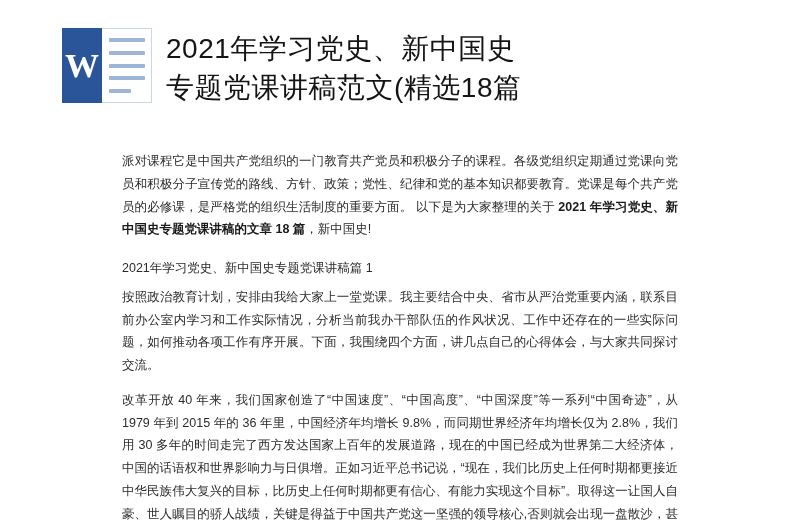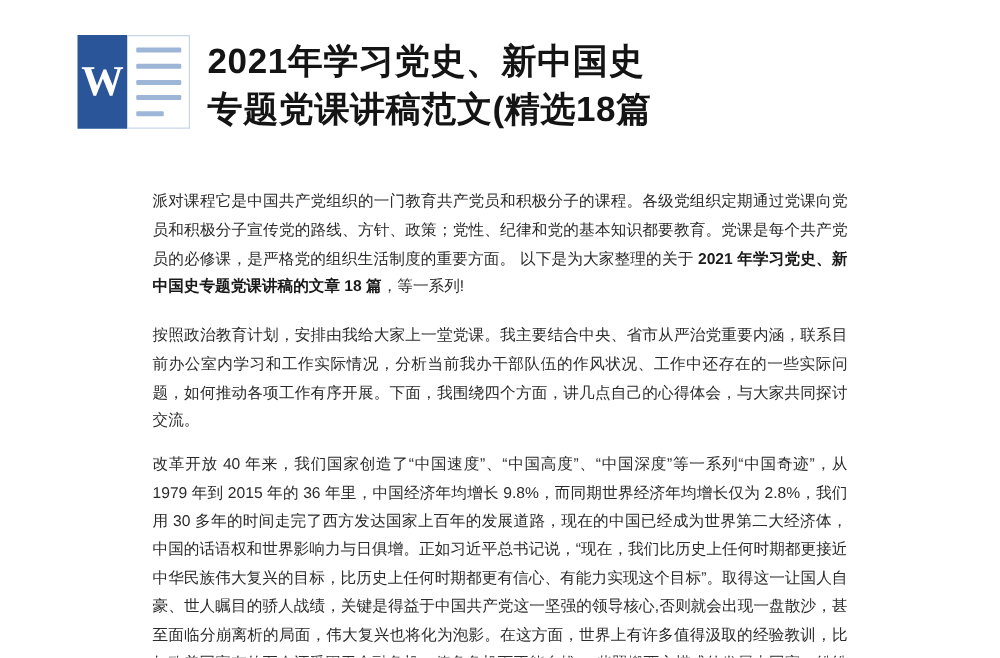--- a/index.html
+++ b/index.html
@@ -76,21 +76,21 @@
   .word-icon .wi-right i.short {
     width: 60%;
   }
   .title-block {
     margin-left: 14px;
     padding-top: 2px;
     max-width: 560px;
   }
   .doc-title {
     font-family: "Liberation Sans", sans-serif;
-    font-weight: bold;
+    font-weight: normal;
     font-size: 28px;
     line-height: 1.38;
     color: #141414;
     letter-spacing: 0.5px;
     white-space: pre-line;
   }
   
   .doc-body {
     position: absolute;
     left: 0;
@@ -148,24 +148,25 @@
       <div class="title-block">
         <div class="doc-title">2021年学习党史、新中国史
 专题党课讲稿范文(精选18篇</div>
       </div>
 
     </div>
   </div>
 
   <div class="doc-body">
 
-    <p class="para"><span>派对课程它是中国共产党组织的一门教育共产党员和积极分子的课程。各级党组织定期通过党课向党员和积极分子宣传党的路线、方针、政策；党性、纪律和党的基本知识都要教育。党课是每个共产党员的必修课，是严格党的组织生活制度的重要方面。 以下是为大家整理的关于 </span><b>2021 年学习党史、新中国史专题党课讲稿的文章 18 篇</b><span>，等一系列!</span></p>
+    <p class="para"><span>派对课程它是中国共产党组织的一门教育共产党员和积极分子的课程。各级党组织定期通过党课向党员和积极分子宣传党的路线、方针、政策；党性、纪律和党的基本知识都要教育。党课是每个共产党员的必修课，是严格党的组织生活制度的重要方面。 以下是为大家整理的关于 </span><b>2021 年学习党史、新中国史专题党课讲稿的文章 18 篇</b><span>，新中国史!</span></p>
 
     <div class="para-spacer"></div>
 
+    <p class="heading-line">2021年学习党史、新中国史专题党课讲稿篇 1</p>
 
     <p class="para tight">按照政治教育计划，安排由我给大家上一堂党课。我主要结合中央、省市从严治党重要内涵，联系目前办公室内学习和工作实际情况，分析当前我办干部队伍的作风状况、工作中还存在的一些实际问题，如何推动各项工作有序开展。下面，我围绕四个方面，讲几点自己的心得体会，与大家共同探讨交流。</p>
 
     <p class="para">改革开放 40 年来，我们国家创造了“中国速度”、“中国高度”、“中国深度”等一系列“中国奇迹”，从 1979 年到 2015 年的 36 年里，中国经济年均增长 9.8%，而同期世界经济年均增长仅为 2.8%，我们用 30 多年的时间走完了西方发达国家上百年的发展道路，现在的中国已经成为世界第二大经济体，中国的话语权和世界影响力与日俱增。正如习近平总书记说，“现在，我们比历史上任何时期都更接近中华民族伟大复兴的目标，比历史上任何时期都更有信心、有能力实现这个目标”。取得这一让国人自豪、世人瞩目的骄人战绩，关键是得益于中国共产党这一坚强的领导核心,否则就会出现一盘散沙，甚至面临分崩离析的局面，伟大复兴也将化为泡影。在这方面，世界上有许多值得汲取的经验教训，比如欧美国家有的至今还受困于金融危机、债务危机而不能自拔;一些照搬西方模式的发展中国家，纷纷陷入中等收</p>
 
   </div>
 
 </div>
 
 </body></html>

